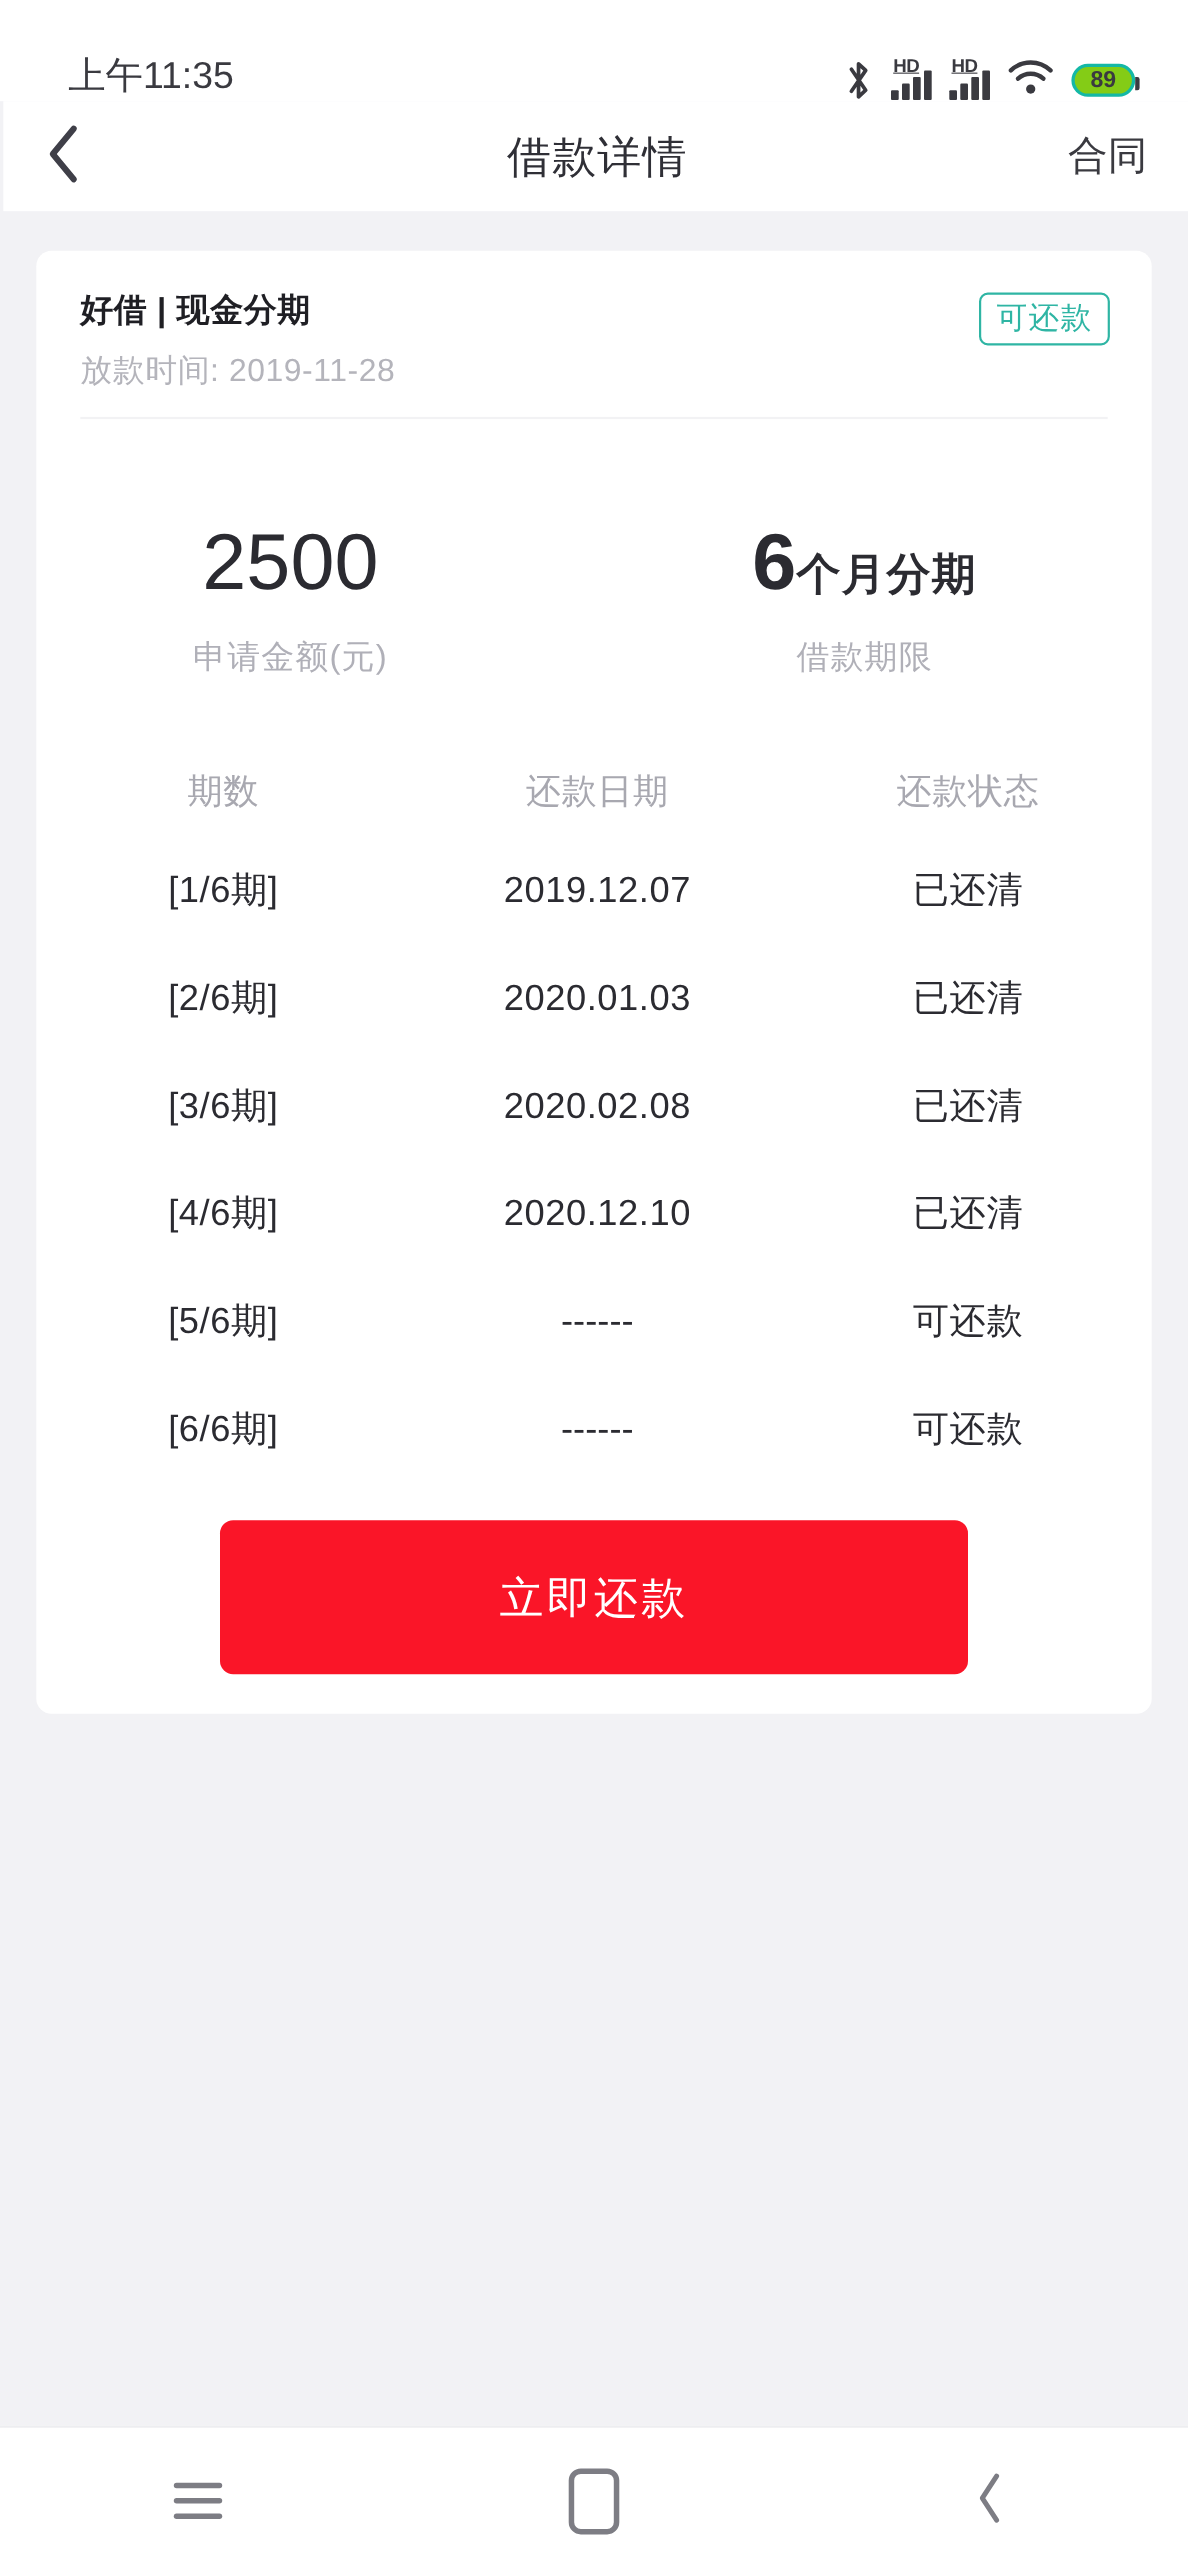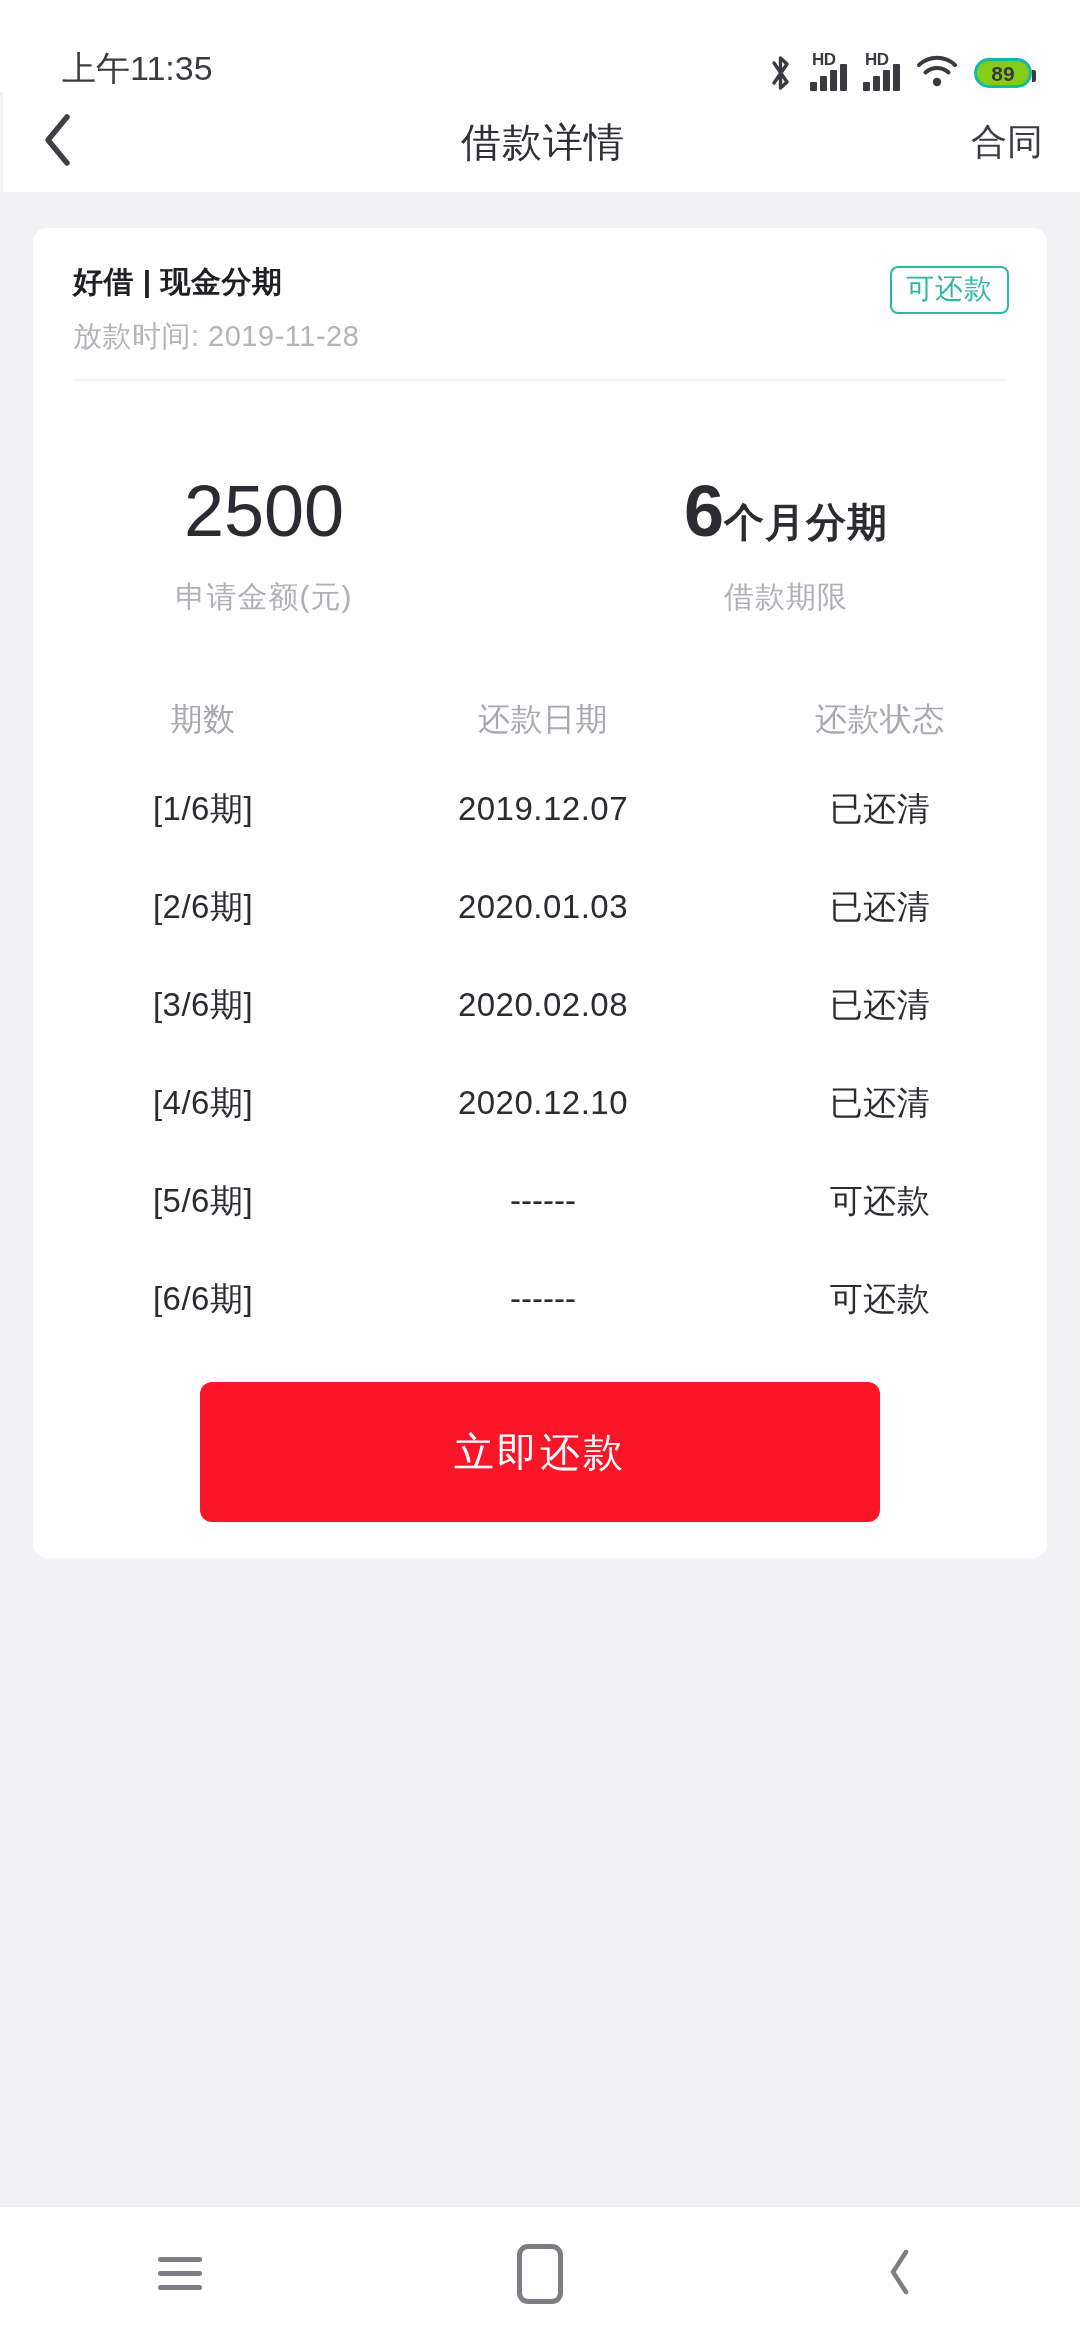--- a/index.html
+++ b/index.html
@@ -27,20 +27,21 @@
   .sig i { display:block; width:7px; background:#3a3a40; border-radius:1px; }
   .sig i:nth-child(1){height:9px}
   .sig i:nth-child(2){height:15px}
   .sig i:nth-child(3){height:21px}
   .sig i:nth-child(4){height:27px}
   .sig-wrap { position:relative; display:flex; align-items:flex-end; }
   .hd-label {
     position:absolute; top:-4px; left:2px;
     font-size:17px; font-weight:700; color:#3a3a40; line-height:1;
     letter-spacing:-0.5px;
+    text-decoration:underline;
   }
   .battery {
     width:58px; height:30px; border:3px solid #14b8a6; border-radius:15px;
     display:flex; align-items:center; justify-content:center; position:relative;
     background:#84cc16;
   }
   .battery::after{
     content:""; position:absolute; right:-7px; top:9px; width:4px;height:12px;
     background:#3a3a40; border-radius:0 2px 2px 0;
   }

